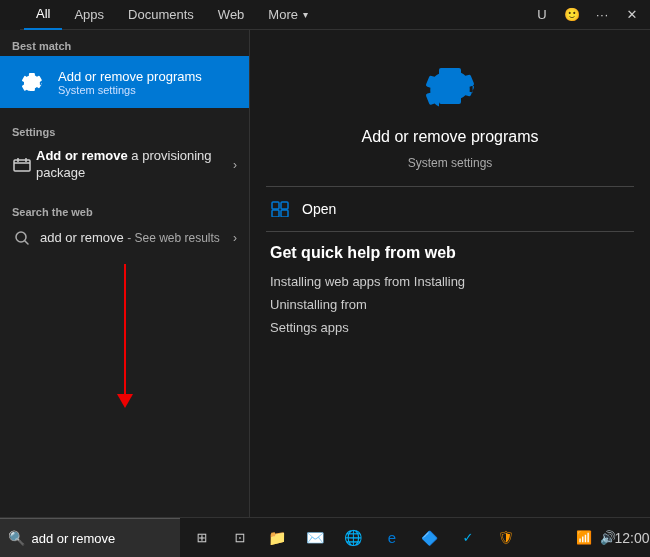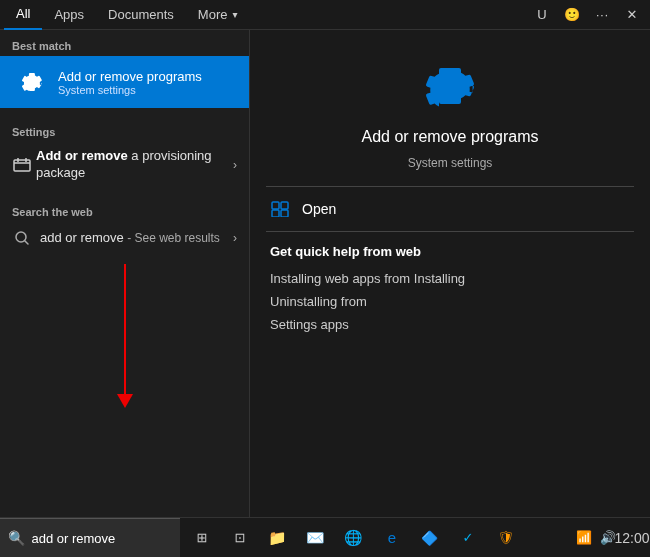--- a/index.html
+++ b/index.html
@@ -14,20 +14,21 @@
     }
 
     
     .top-nav {
       display: flex;
       align-items: center;
       height: 30px;
       background: #1a1a1a;
       padding: 0 4px;
       border-bottom: 1px solid #333;
+      margin-left: 20px;
     }
     .nav-item {
       padding: 4px 12px;
       font-size: 13px;
       color: #ccc;
       cursor: pointer;
       height: 30px;
       display: flex;
       align-items: center;
     }
@@ -274,21 +275,21 @@
       color: #fff;
     }
 
     .right-divider2 {
       border: none;
       border-top: 1px solid #444;
       margin: 0 16px 8px 16px;
     }
 
     .quick-help-title {
-      font-size: 13px;
+      font-size: 16px;
       color: #fff;
       font-weight: 600;
       padding: 4px 20px 8px 20px;
     }
 
     .quick-help-link {
       font-size: 13px;
       color: #ccc;
       padding: 4px 20px;
       cursor: pointer;
@@ -368,20 +369,21 @@
       overflow: hidden;
     }
   </style>
 </head>
 <body>
 
 <div class="top-nav">
   <div class="nav-item active">All</div>
   <div class="nav-item">Apps</div>
   <div class="nav-item">Documents</div>
+  <div class="nav-item">Web</div>
   <div class="nav-item nav-more">
     <span>More</span>
     <span style="font-size:10px; margin-left:2px;">▾</span>
   </div>
   <div class="nav-spacer"></div>
   <div class="nav-icons">
     <div class="nav-icon-btn">
       <span>U</span>
     </div>
     <div class="nav-icon-btn">

